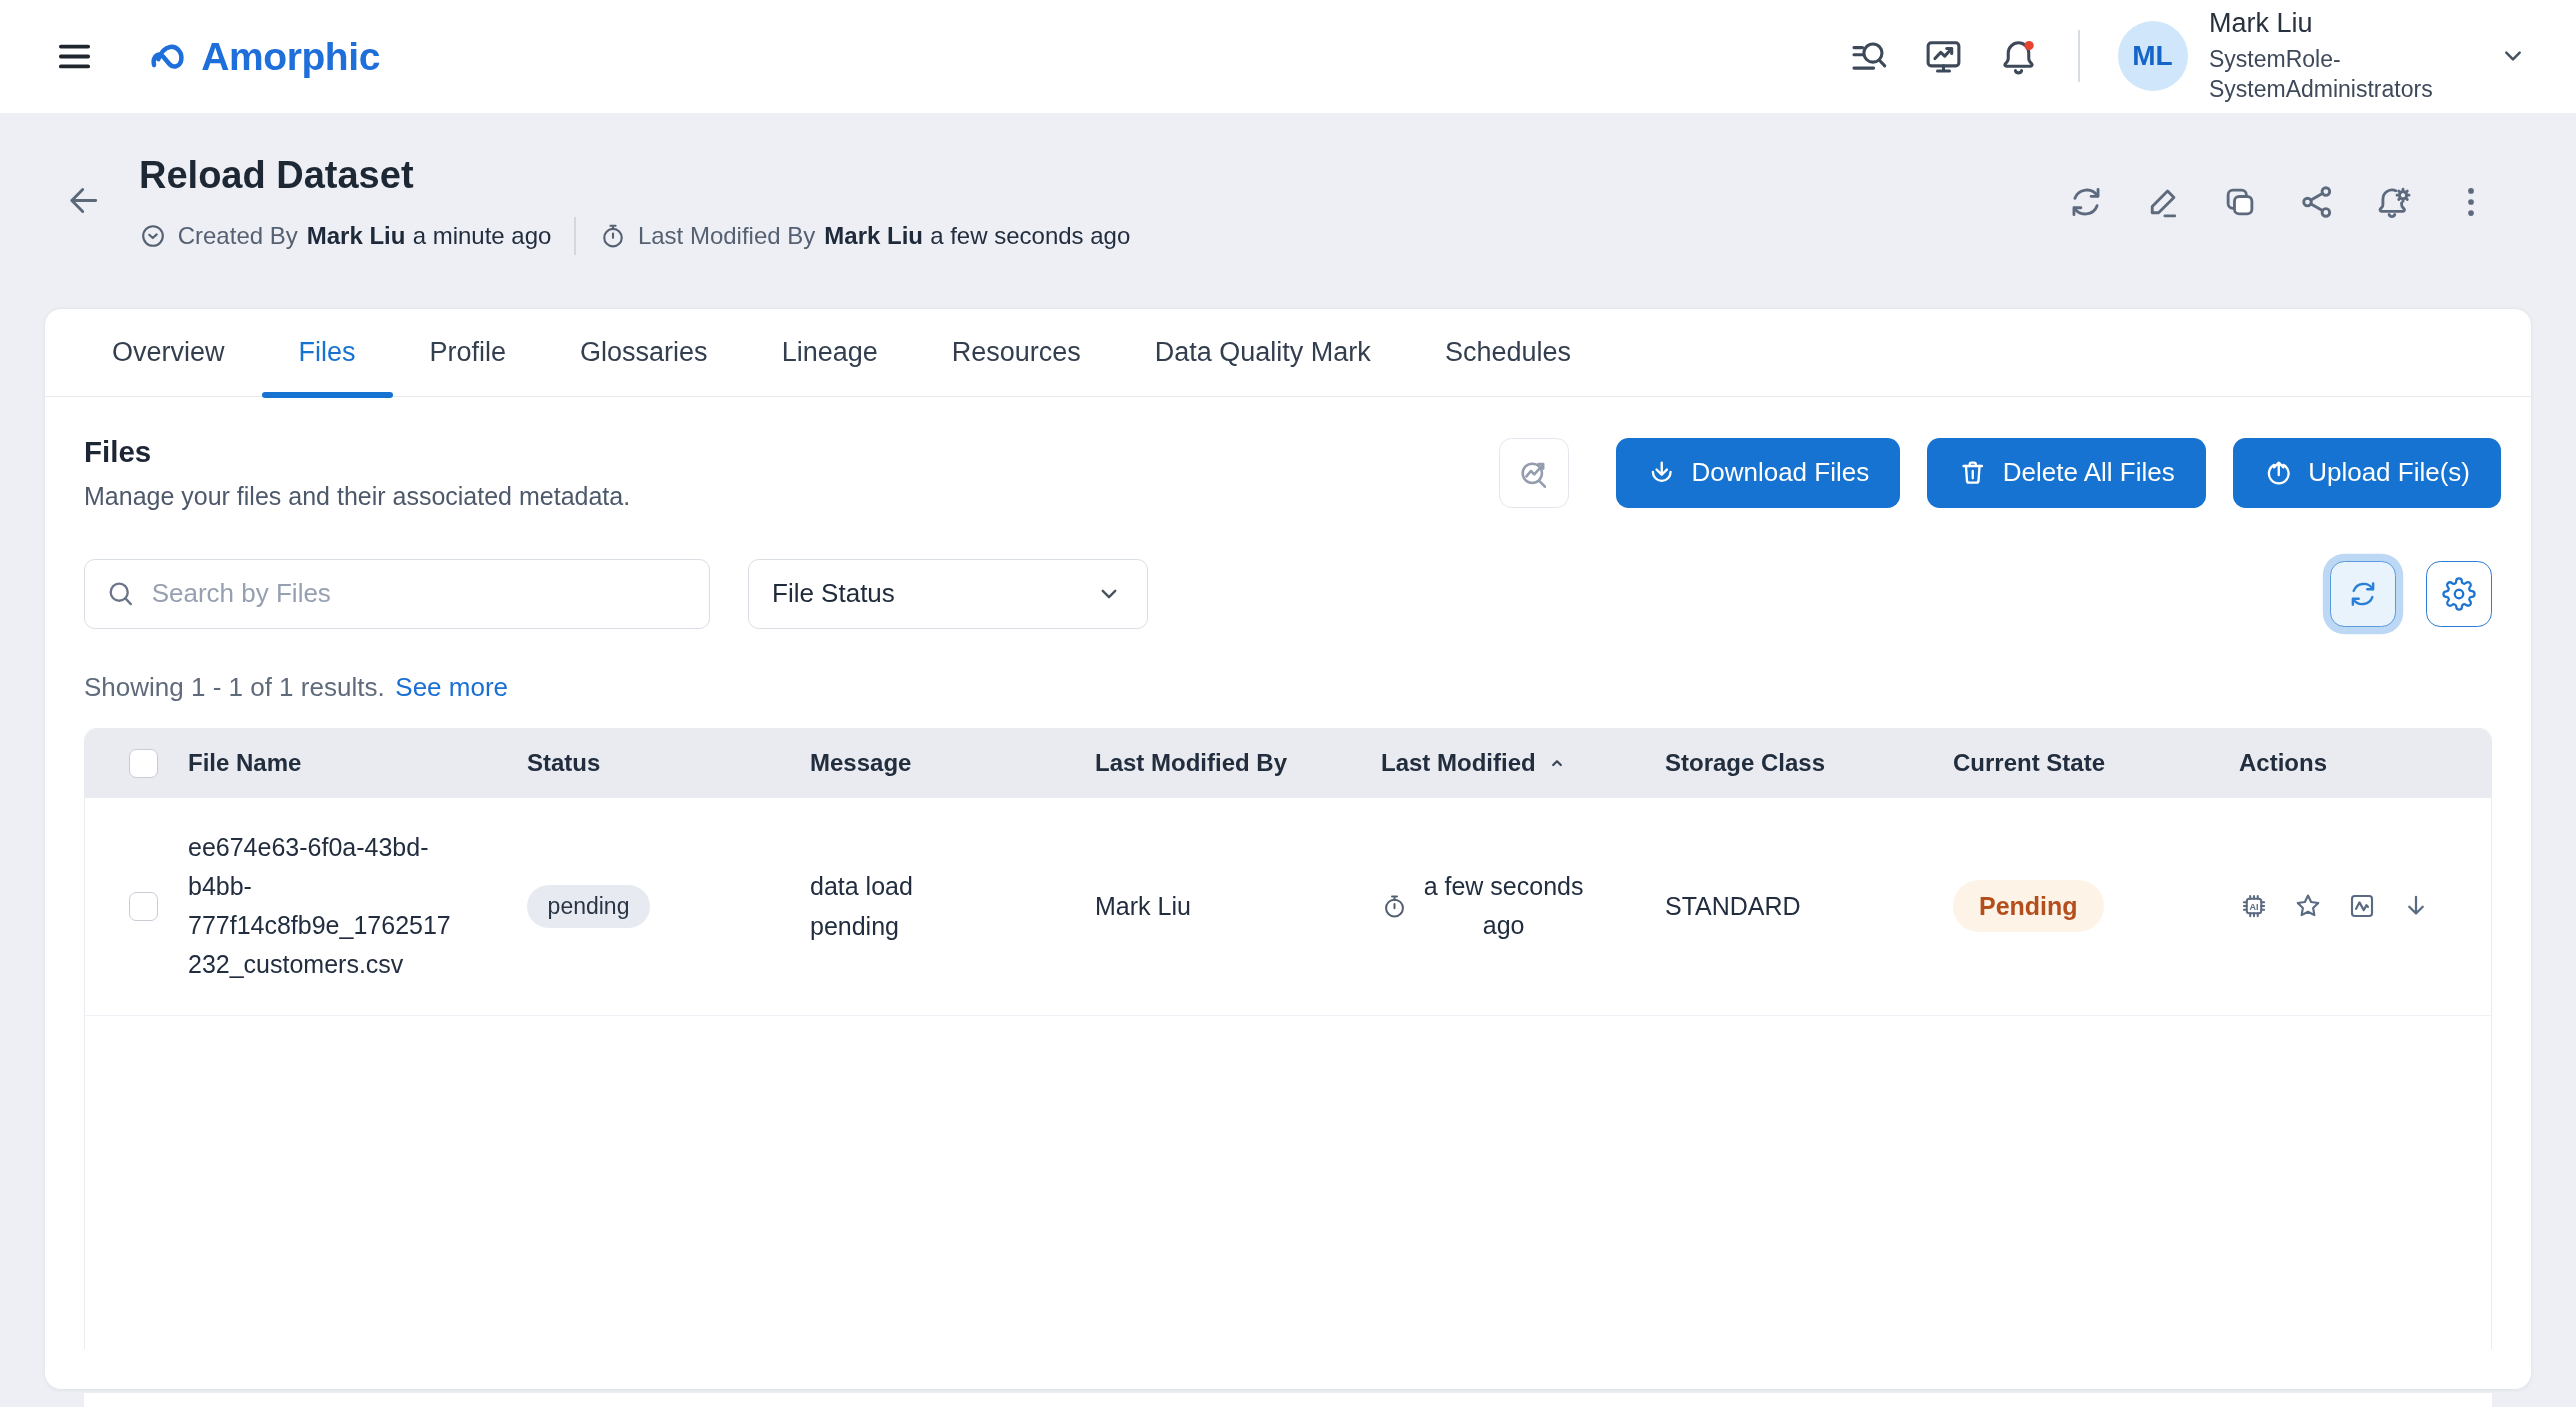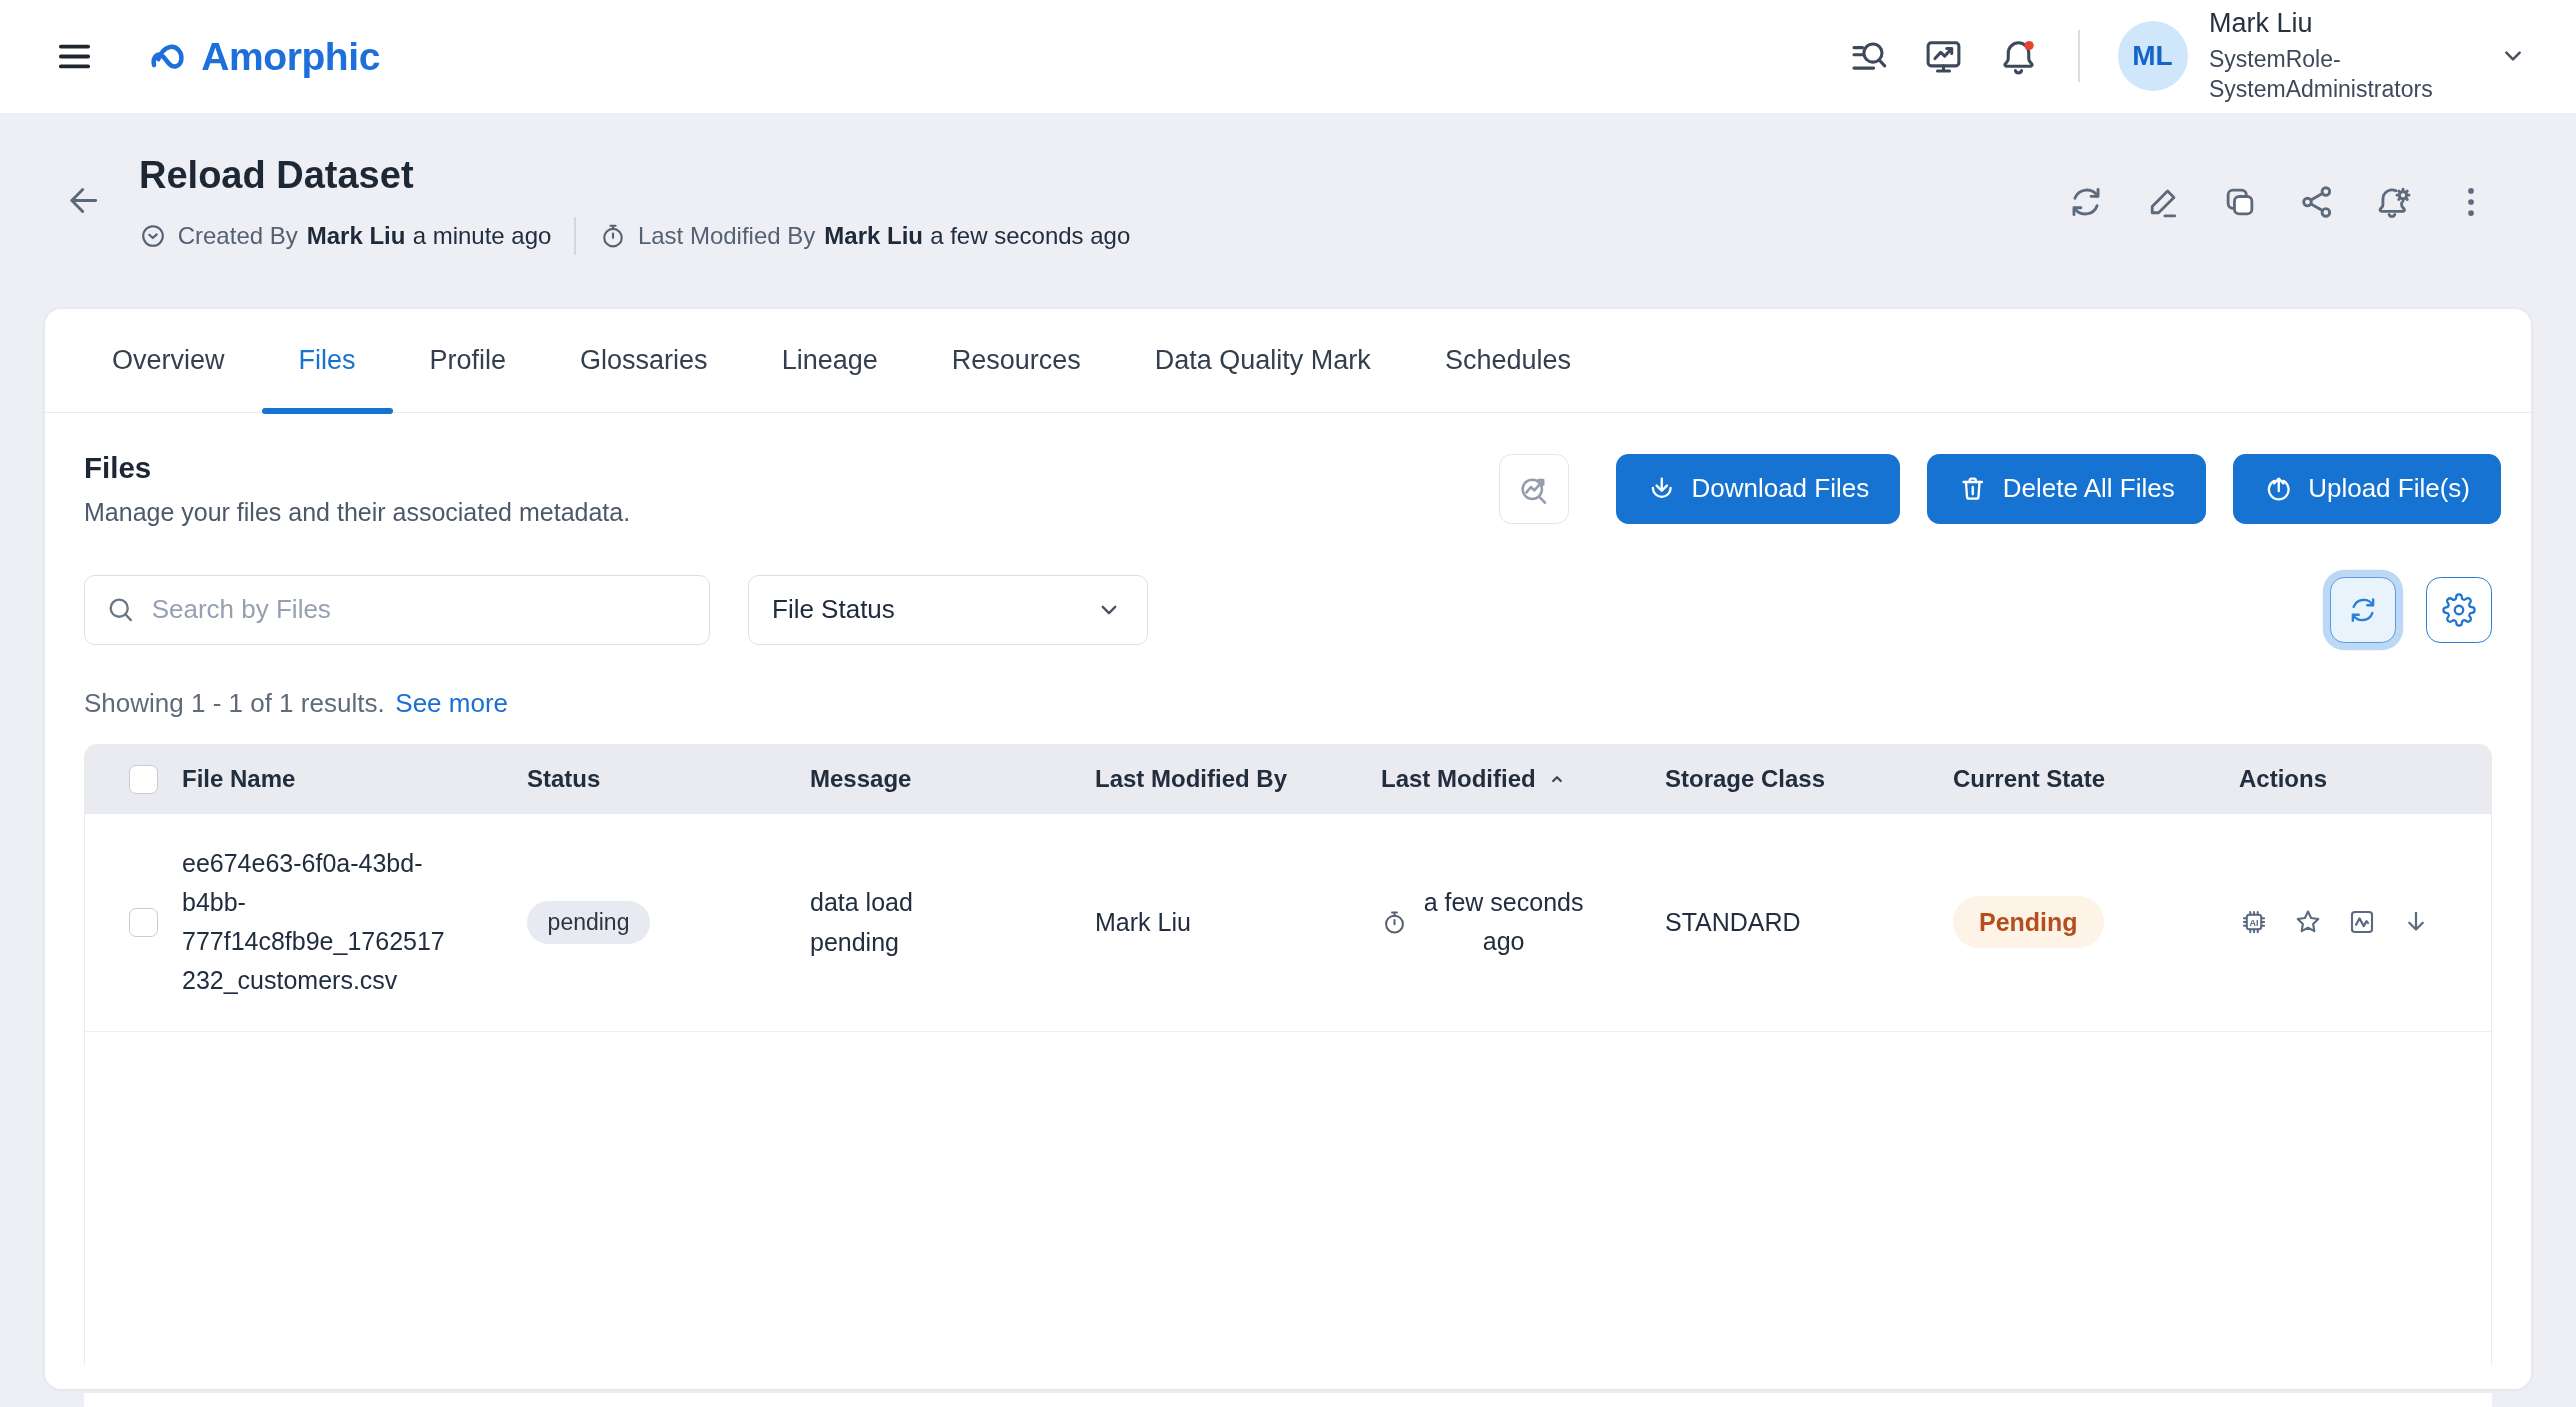--- a/index.html
+++ b/index.html
@@ -34,21 +34,21 @@
   .m-name { color:#1e2a3a; font-weight:600; margin:0 7.2px 0 9px; }
   .m-time { color:#222e3f; font-weight:500; }
   .meta-divider { width:1.8px; height:38px; background:#d3d7de; margin:0 23px; }
   .ph-actions { margin-left:auto; display:flex; align-items:center; gap:39px; margin-top:29px; color:#5d6a7d; }
   .ph-actions button { color:#5d6a7d; }
 
   
   .card { margin:0 45px; height:1080px; background:#fff; border-radius:16px;
           box-shadow:0 0.9px 4.5px rgba(20,30,55,.07); overflow:hidden; }
 
-  .tabs { display:flex; padding:0 30px; height:104px; border-bottom:1.8px solid #e7eaee; }
+  .tabs { display:flex; padding:0 30px; height:88px; border-bottom:1.8px solid #e7eaee; }
   .tab { padding:0 37px; display:flex; align-items:center; font-size:27px; color:#333e4e; position:relative; }
   .tab.active { color:#1773d1; font-weight:500; }
   .tab.active::after { content:""; position:absolute; left:0; right:0; bottom:-1.8px; height:5.4px;
                        background:#1773d1; border-radius:3.6px; }
 
   .section-head { display:flex; align-items:center; padding:38px 30px 0 39px; }
   .sh-title { font-size:29.5px; font-weight:700; color:#1d2635; }
   .sh-sub { font-size:25px; color:#4d596b; margin-top:12.5px; }
   .sh-actions { margin-left:auto; display:flex; align-items:center; }
   .insight-btn { width:70px; height:70px; border:1.8px solid #e2e6ec; border-radius:12.5px; color:#939dad;
@@ -70,21 +70,21 @@
                  box-shadow:0 0 0 7.2px #bdd8f4; color:#2a7fd8; display:flex; align-items:center; justify-content:center; }
   .gear-btn { width:66px; height:66px; border-radius:14.3px; background:#fff; border:1.8px solid #2d7cd3;
               color:#1f74d0; display:flex; align-items:center; justify-content:center; }
 
   .results-row { padding:0 39px; margin-top:43px; font-size:26px; color:#5f6a7b; display:flex; gap:10.7px; }
   .see-more { color:#1a6fd4; cursor:pointer; }
 
   .table-wrap { margin:25px 39px 0; border:0.9px solid #e8ebef; border-bottom:none; border-radius:12.5px 12.5px 0 0; height:621px; }
   .tgrid { display:grid; grid-template-columns:442px 283px 285px 286px 284px 288px 286px 254px; align-items:center; }
   .t-head { background:#e9ebf1; height:69px; border-radius:11.6px 11.6px 0 0; font-size:24px; font-weight:600; color:#222d3d; }
-  .th-first, .td-first { display:flex; align-items:center; gap:24px; padding-left:44px; }
+  .th-first, .td-first { display:flex; align-items:center; gap:30px; padding-left:44px; }
   .checkbox { width:29px; height:29px; border:1.8px solid #c5ccd7; border-radius:7.2px; background:#fff; flex:none; cursor:pointer; }
   .th-sort { display:flex; align-items:center; gap:9px; cursor:pointer; }
   .th-sort .caret { color:#3b4657; }
   .t-row { padding:30px 0; border-bottom:0.9px solid #edf0f4; font-size:25px; color:#222e3f; }
   .file-name { width:270px; line-height:1.57; overflow-wrap:anywhere; }
   .badge-status { display:inline-block; background:#e7eaf0; color:#2a3444; border-radius:894px;
                   padding:8px 20.6px; font-size:23px; justify-self:start; margin-left:0; }
   .cell-msg { max-width:150px; line-height:1.6; }
   .cell-lm { display:flex; align-items:center; gap:11.6px; }
   .cell-lm .lm-text { width:168px; text-align:center; line-height:1.55; }

